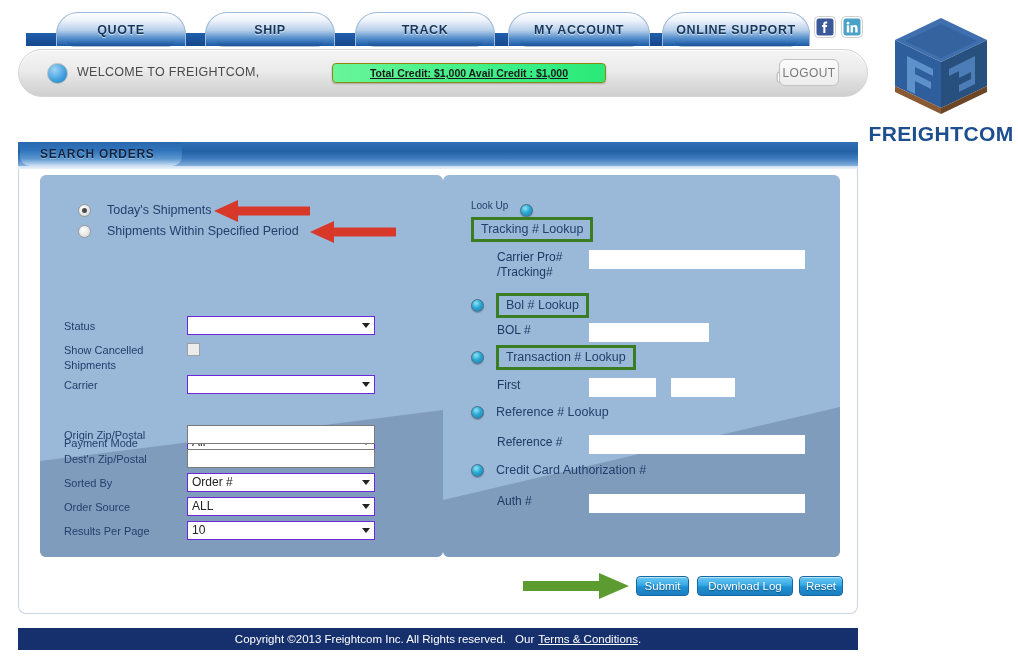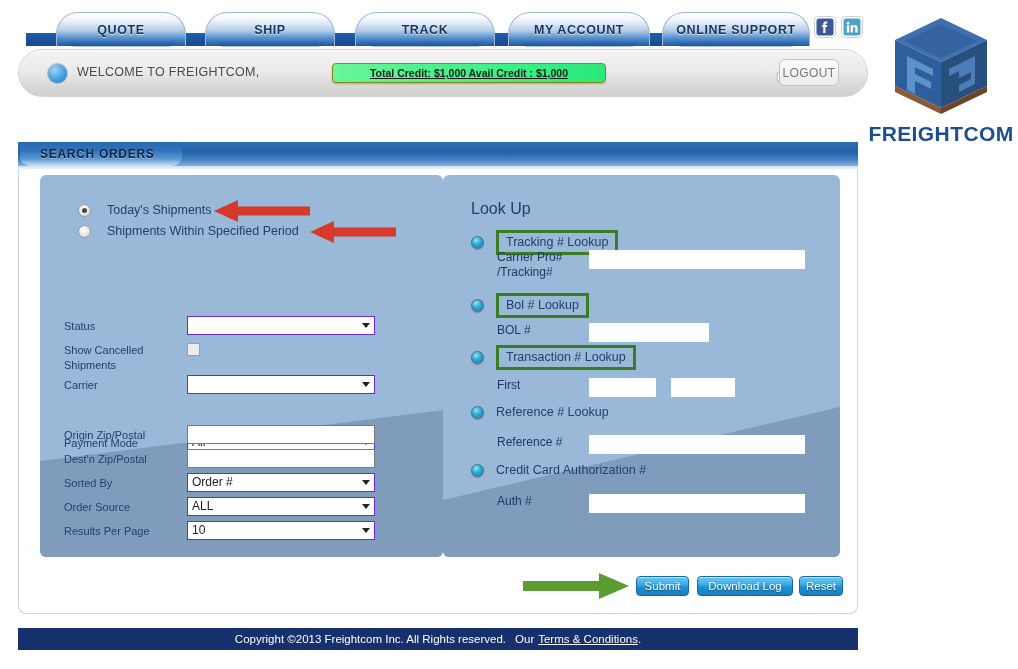--- a/index.html
+++ b/index.html
@@ -166,21 +166,21 @@
   .txt{
     width:188px; height:19px; background:#ffffff; border:1px solid #7a7a7a;
     font-size:12px; color:#222; padding:0 4px; line-height:17px;
   }
   .chk{
     width:13px; height:13px; background:#ececec; border:1px solid #a0a0a0;
     margin-top:3px; cursor:pointer;
   }
 
   
-  .lookup-title{ position:absolute; left:28px; top:25px; font-size:16px; color:#23406b; }
+  .lookup-title{ position:absolute; left:28px; top:25px; font-size:10px; color:#23406b; }
   .lk-radio-row{ position:absolute; left:28px; display:flex; align-items:center; }
   .rb-blue{
     width:13px; height:13px; border-radius:50%;
     background:radial-gradient(circle at 38% 30%,#8fe4f7 0%,#2ba8d4 45%,#1a7fa8 100%);
     border:1px solid #4d6d86; margin-right:12px; flex:none;
     box-shadow:0 1px 1px rgba(0,0,0,.25);
   }
   .lk-label{ font-size:12.5px; color:#22406b; white-space:nowrap; }
   .lk-label.boxed{
     border:3px solid #3a7d22; padding:2px 7px 3px 7px; line-height:14px;
@@ -371,21 +371,21 @@
 
   </div>
 </div>
 
 <div class="blue-box blue-right">
   <div class="swoosh swoosh-right"></div>
   <div class="box-inner">
 
     <div class="lookup-title">Look Up</div>
 
-    <div class="lk-radio-row" style="top:55px;">
+    <div class="lk-radio-row" style="top:29px;flex-direction:column;">
       <span class="rb-blue"></span>
       <span class="lk-label boxed">Tracking # Lookup</span>
     </div>
     <div class="lk-field" style="left:54px; top:75px;">
       <div class="lk-flabel" style="width:92px; white-space:pre-line;">Carrier Pro#
 /Tracking#</div>
       <div class="lk-input" style="width:216px;"><span></span></div>
     </div>
 
     <div class="lk-radio-row" style="top:118px;">

